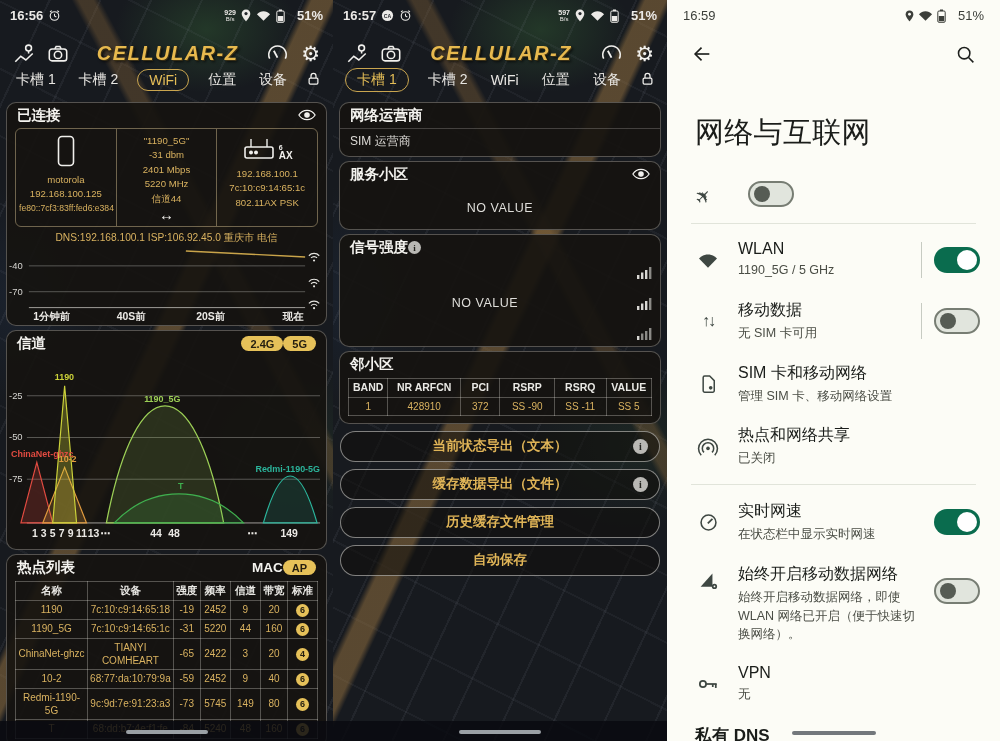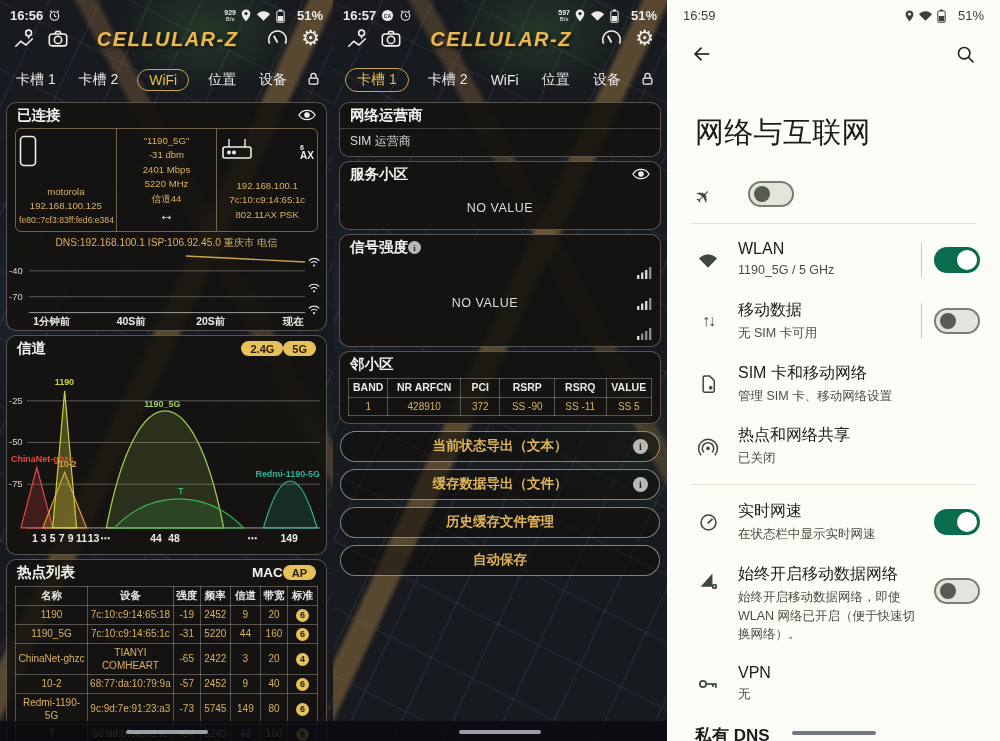--- a/index.html
+++ b/index.html
@@ -21,39 +21,39 @@
       radial-gradient(ellipse 120px 160px at 5% 40%, rgba(30,42,60,.5), transparent 70%);
   }
   
   .statusbar{display:flex;justify-content:space-between;align-items:center;height:25px;padding:3px 10px 0;color:#eceae7;font-size:13px;font-weight:600;}
   .sb-left,.sb-right{display:flex;align-items:center;gap:5px;}
   .speedind{display:flex;flex-direction:column;align-items:center;line-height:1;color:#eceae7;}
   .speedind .num{font-size:7px;font-weight:700;}
   .speedind .unit{font-size:6px;font-weight:400;}
   .batt{display:flex;align-items:center;gap:12px;}
   
-  .appbar{display:flex;align-items:flex-start;height:37px;padding:0 13px;gap:12px;}
+  .appbar{display:flex;align-items:flex-end;height:37px;padding:0 13px;gap:12px;}
   .logo{flex:1;text-align:center;font-size:20px;font-weight:800;font-style:italic;letter-spacing:1.5px;color:#e7b94e;text-shadow:1px 1px 0 #3a2f14,2px 2px 3px rgba(0,0,0,.75);white-space:nowrap;}
   .abicon{color:#f2f1ee;display:flex;align-items:center;}
   .gear-glyph{font-size:21px;line-height:1;color:#f2f1ee;font-family:"DejaVu Sans",sans-serif;}
   
   .tabs{display:flex;align-items:center;justify-content:space-between;padding:3px 12px 6px;color:#e8e6e2;font-size:14px;}
   .tab{padding:3px 4px;white-space:nowrap;}
   .tab.sel{color:#e4bd57;border:1.5px solid #c9a54f;border-radius:15px;padding:2px 11px;}
   
   .card{margin:4px 6px;background:rgba(21,19,15,.9);border:1px solid rgba(235,233,226,.3);border-radius:10px;overflow:hidden;position:relative;}
   .card-h{display:flex;align-items:center;height:25px;padding:0 10px;font-size:14.5px;font-weight:700;color:#f4f3ef;gap:0;}
   .card-h .sp{flex:1;}
   .pill{background:#e6c159;color:#241e10;font-weight:700;font-size:11px;border-radius:10px;padding:1.5px 9px;white-space:nowrap;}
   .maclabel{font-size:13.5px;font-weight:700;color:#f4f3ef;}
   
   .connected-grid{display:flex;margin:0 8px;border:1px solid rgba(221,200,150,.45);border-radius:6px;}
   .cg-col{flex:1;padding:5px 3px 4px;text-align:center;color:#d9b260;font-size:9.6px;line-height:1.5;min-width:0;}
   .cg-col+.cg-col{border-left:1px solid rgba(221,200,150,.45);}
-  .cg-col .devicon{margin:1px auto 18px;display:flex;justify-content:space-between;align-items:flex-end;gap:3px;color:#f0efec;}
+  .cg-col .devicon{margin:1px auto 6px;display:flex;justify-content:center;align-items:flex-end;gap:3px;color:#f0efec;}
   .arrow-lr{color:#f0efec;font-size:15px;line-height:1;margin-top:1px;}
   .axbadge{display:flex;flex-direction:column;line-height:1;color:#f0efec;font-weight:700;text-align:left;}
   .axbadge .n6{font-size:7px;}
   .axbadge .ax{font-size:10px;}
   .dns-line{text-align:center;color:#d9b260;font-size:10.2px;padding:4px 0 1px;white-space:nowrap;}
   
   .grid-ln{stroke:rgba(240,238,232,.45);stroke-width:.7;}
   .axis-ln{stroke:rgba(240,238,232,.7);stroke-width:.9;}
   .yt{fill:#d6d5d1;font-size:9.5px;}
   .xt{fill:#eceae6;font-size:10.5px;text-anchor:middle;font-weight:600;}
@@ -340,21 +340,21 @@
               <td>TIANYI COMHEART</td>
               <td>-65</td>
               <td>2422</td>
               <td>3</td>
               <td>20</td>
               <td><span class="badge-n">4</span></td>
             </tr>
           <tr>
               <td>10-2</td>
               <td>68:77:da:10:79:9a</td>
-              <td>-57</td>
+              <td>-59</td>
               <td>2452</td>
               <td>9</td>
               <td>40</td>
               <td><span class="badge-n">6</span></td>
             </tr>
           <tr>
               <td>Redmi-1190-5G</td>
               <td>9c:9d:7e:91:23:a3</td>
               <td>-73</td>
               <td>5745</td>

